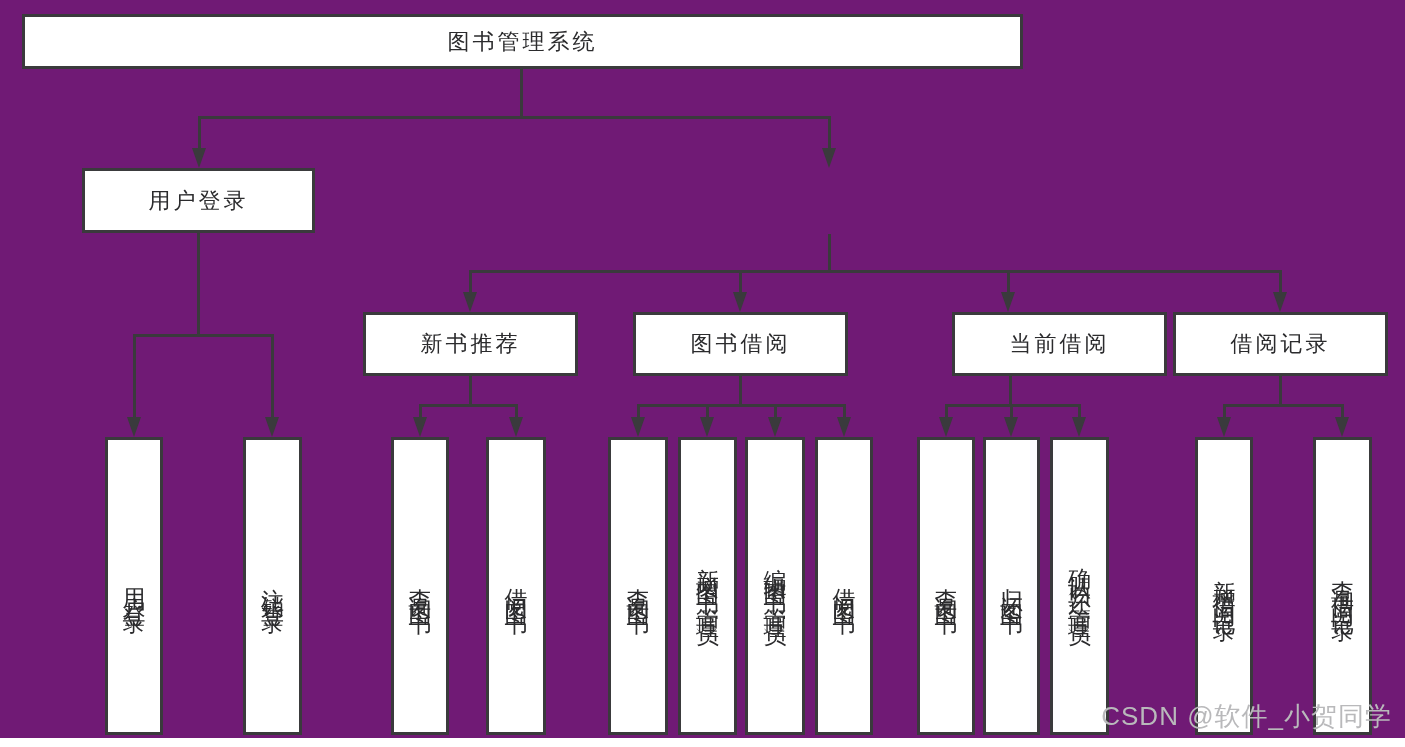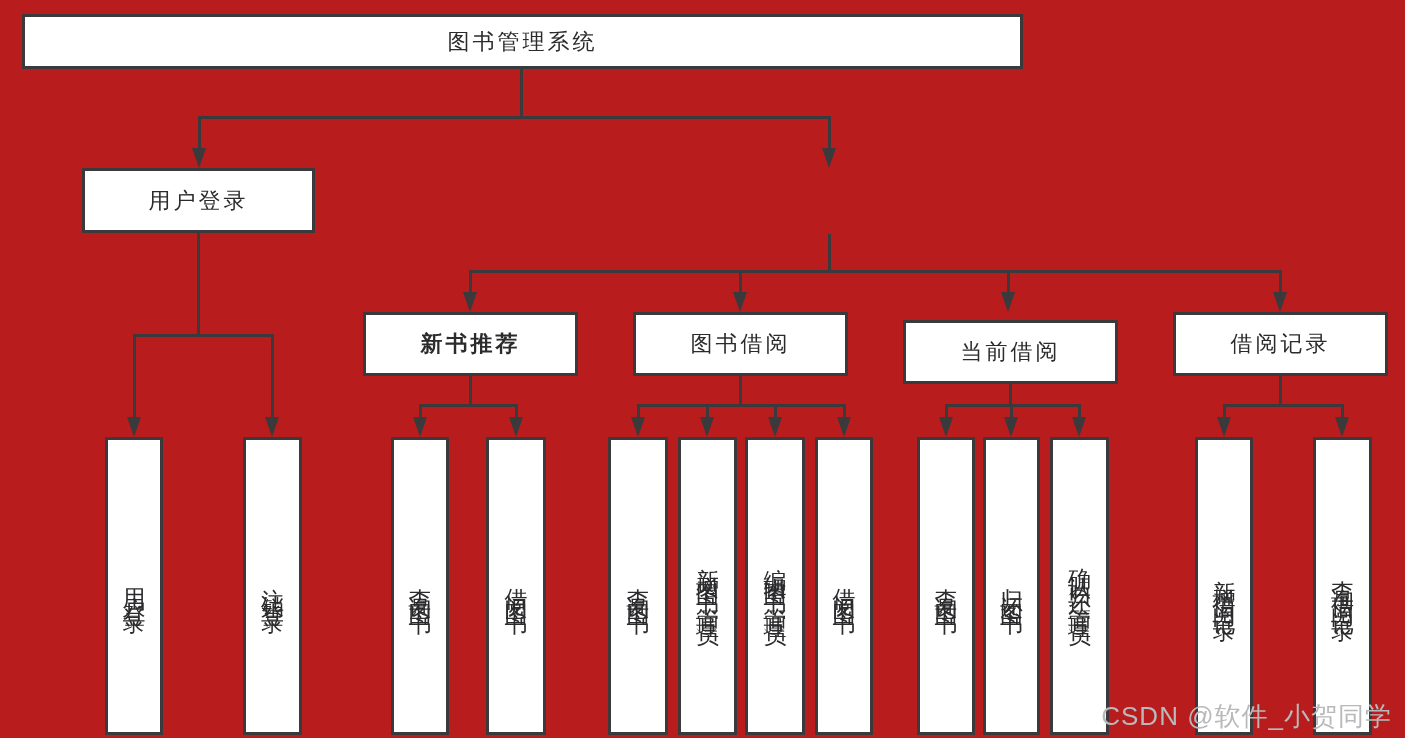--- a/index.html
+++ b/index.html
@@ -1,17 +1,17 @@
 <!DOCTYPE html>
 <html><head>
 <meta charset="utf-8">
 <style>
   html,body { margin:0; padding:0; background:#ffffff; }
   .canvas {
-    position:relative; width:1405px; height:738px; background:#b91c1c;
+    position:relative; width:1405px; height:738px; background:#701a75;
     font-family:"Liberation Sans", sans-serif; overflow:hidden;
   }
   .node {
     position:absolute; box-sizing:border-box;
     border:3px solid #3a3a3c; background:#ffffff;
     display:flex; align-items:center; justify-content:center;
     font-size:22px; letter-spacing:3px; color:#2b2b2d;
     white-space:nowrap; z-index:2;
   }
   .vnode {
@@ -65,27 +65,27 @@
   <div class="hl" style="left:469px;  top:270px; width:813px;"></div>
   <div class="vl" style="left:469px;  top:272px; height:23px;"></div>
   <div class="ah" style="left:463px;  top:292px;"></div>
   <div class="vl" style="left:739px;  top:272px; height:23px;"></div>
   <div class="ah" style="left:733px;  top:292px;"></div>
   <div class="vl" style="left:1007px; top:272px; height:23px;"></div>
   <div class="ah" style="left:1001px; top:292px;"></div>
   <div class="vl" style="left:1279px; top:272px; height:23px;"></div>
   <div class="ah" style="left:1273px; top:292px;"></div>
 
-  <div class="node" style="left:363px; top:312px; width:215px; height:64px;font-weight:bold;">
+  <div class="node" style="left:363px; top:312px; width:215px; height:64px;">
     <span>新书推荐</span>
   </div>
   <div class="node" style="left:633px; top:312px; width:215px; height:64px;">
     <span>图书借阅</span>
   </div>
-  <div class="node" style="left:903px; top:312px; width:215px; height:64px;margin-top:8px;">
+  <div class="node" style="left:952px; top:312px; width:215px; height:64px;">
     <span>当前借阅</span>
   </div>
   <div class="node" style="left:1173px; top:312px; width:215px; height:64px;">
     <span>借阅记录</span>
   </div>
 
   <div class="vl" style="left:469px; top:376px; height:31px;"></div>
   <div class="hl" style="left:419px; top:404px; width:99px;"></div>
   <div class="vl" style="left:419px; top:406px; height:16px;"></div>
   <div class="ah" style="left:413px; top:417px;"></div>

